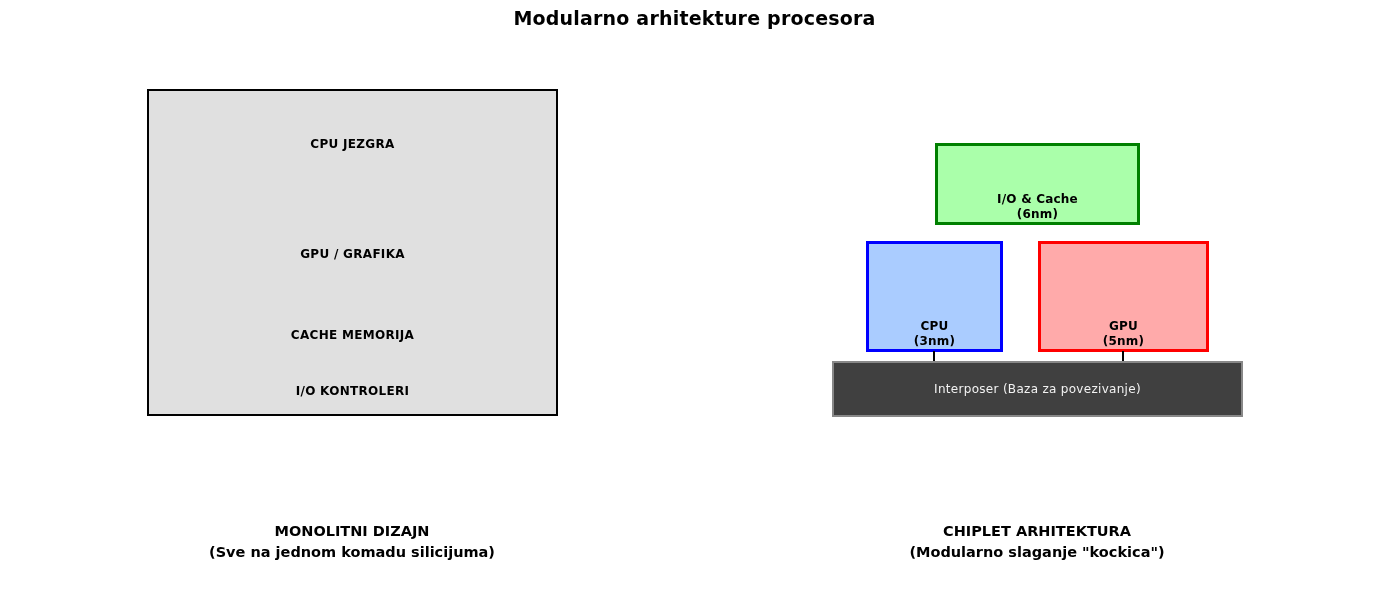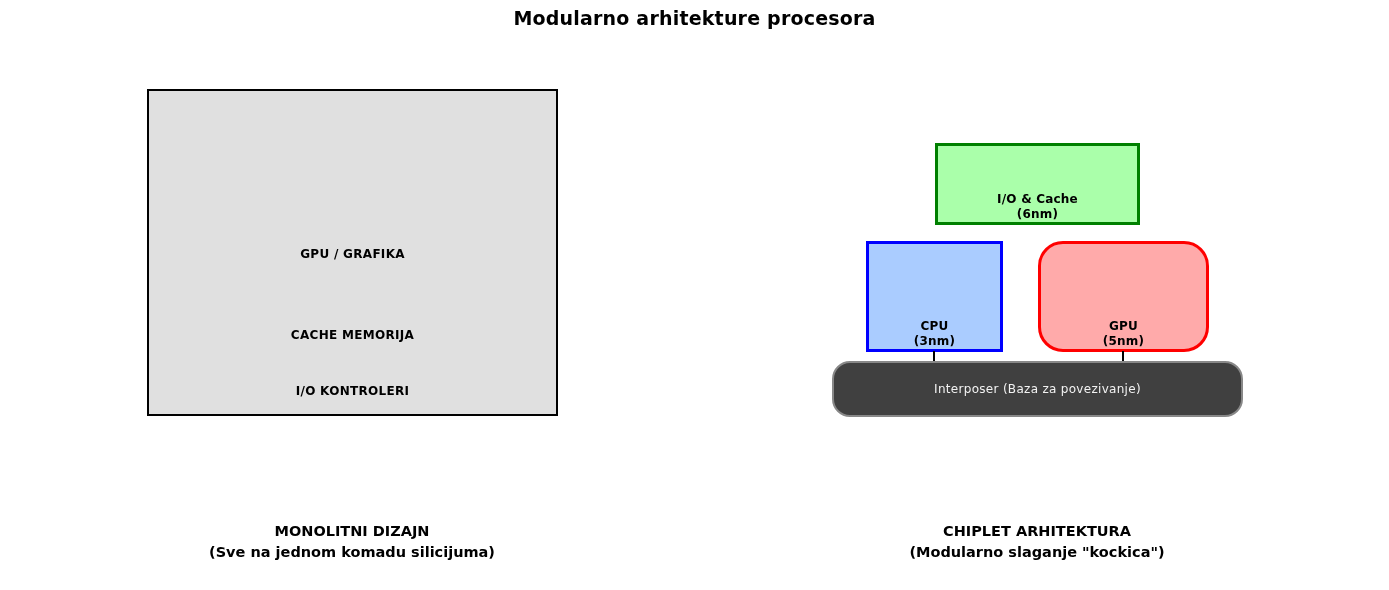--- a/index.html
+++ b/index.html
@@ -105,49 +105,50 @@
   .caption-chiplet { left: 787px; }
 </style>
 </head>
 <body>
 
 <div class="canvas">
 
   <div class="title">Modularno arhitekture procesora</div>
 
   <div class="mono-box" style="background: rgb(224, 224, 224); border-color: rgb(0, 0, 0);">
+    <div class="mono-label" style="top:53px">CPU JEZGRA</div>
     <div class="mono-label" style="top:163px">GPU / GRAFIKA</div>
     <div class="mono-label" style="top:300px">I/O KONTROLERI</div>
     <div class="mono-label" style="top:244px">CACHE MEMORIJA</div>
   </div>
 
   <div class="caption caption-mono">
     <div>MONOLITNI DIZAJN</div>
     <div>(Sve na jednom komadu silicijuma)</div>
   </div>
 
   <div class="chip-box box-io" style="background: rgb(170, 255, 170); border-color: rgb(0, 128, 0);">
     <div>I/O &amp; Cache</div>
     <div>(6nm)</div>
   </div>
 
   <div class="chip-box box-cpu" style="background: rgb(170, 204, 255); border-color: rgb(0, 0, 255);">
     <div>CPU</div>
     <div>(3nm)</div>
   </div>
 
-  <div class="chip-box box-gpu" style="background: rgb(255, 170, 170); border-color: rgb(255, 0, 0); border-radius: 25px;">
+  <div class="chip-box box-gpu" style="background: rgb(255, 170, 170); border-color: rgb(255, 0, 0);">
     <div>GPU</div>
     <div>(5nm)</div>
   </div>
 
   <div class="connector conn-cpu" style="background: rgb(0, 0, 0);"></div>
   <div class="connector conn-gpu" style="background: rgb(0, 0, 0);"></div>
 
-  <div class="interposer" style="background: rgb(64, 64, 64); border-color: rgb(136, 136, 136); color: rgb(242, 242, 242); border-radius: 18px;">
+  <div class="interposer" style="background: rgb(64, 64, 64); border-color: rgb(136, 136, 136); color: rgb(242, 242, 242);">
     <span>Interposer (Baza za povezivanje)</span>
   </div>
 
   <div class="caption caption-chiplet">
     <div>CHIPLET ARHITEKTURA</div>
     <div>(Modularno slaganje "kockica")</div>
   </div>
 
 </div>
 

